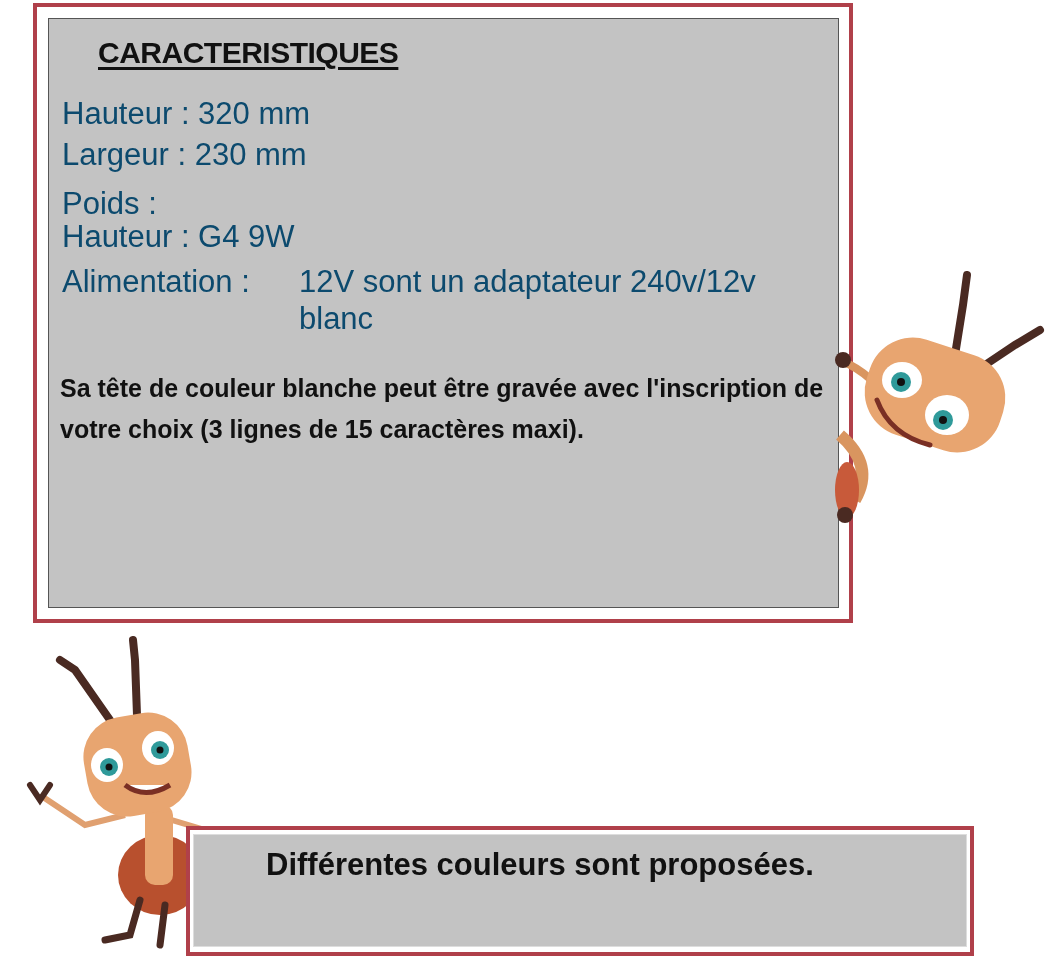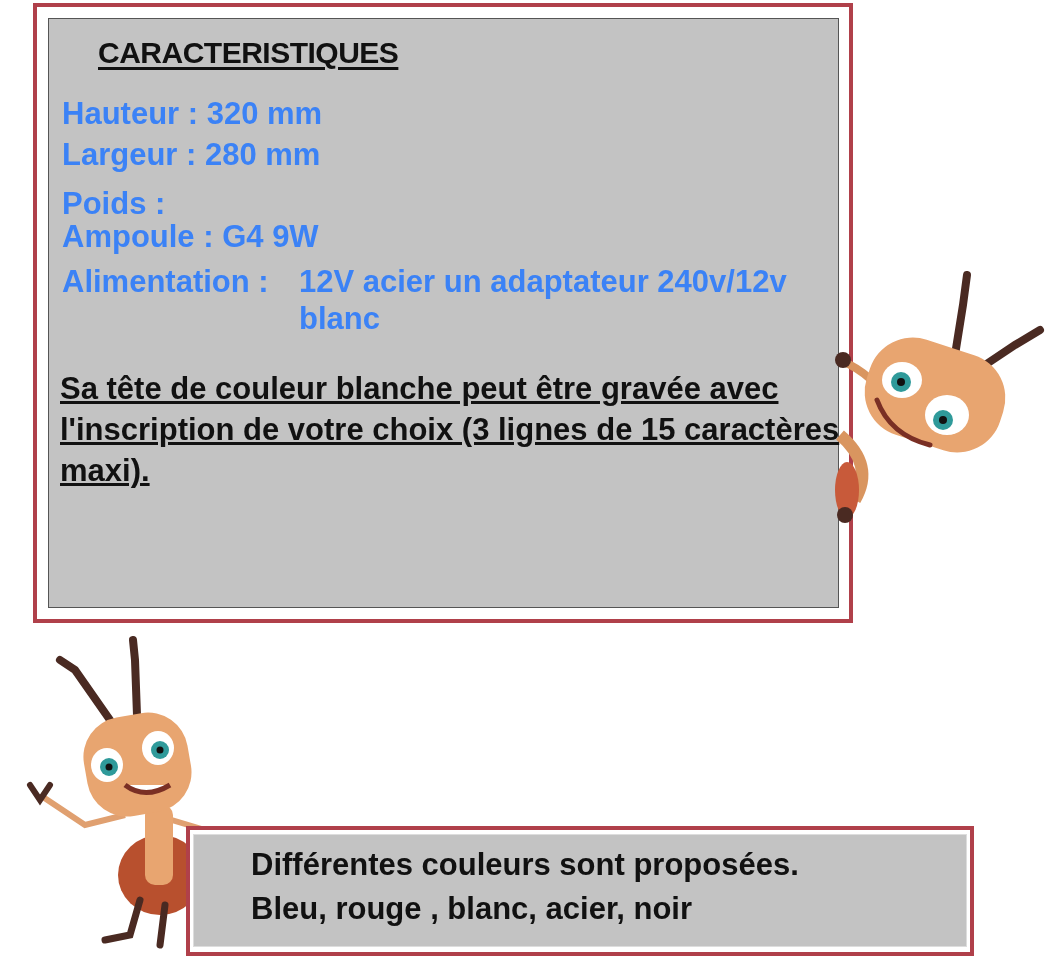--- a/index.html
+++ b/index.html
@@ -2,43 +2,43 @@
 <html><head>
 <meta charset="utf-8">
 <style>
   html,body{margin:0;padding:0;}
   body{width:1050px;height:966px;background:#ffffff;position:relative;overflow:hidden;font-family:"Liberation Sans",sans-serif;}
   .frame{position:absolute;border:4px solid #b0404a;box-sizing:border-box;background:#fff;}
   .panel{position:absolute;background:#c3c3c3;border:1px solid #555;box-sizing:border-box;}
   #main-frame{left:33px;top:3px;width:820px;height:620px;}
   #main-panel{left:48px;top:18px;width:791px;height:590px;}
   .title{position:absolute;left:58px;top:36px;font-size:30px;font-weight:bold;color:#111;text-decoration:underline;text-decoration-thickness:3px;text-underline-offset:4px;letter-spacing:-0.5px;margin-left:40px;}
-  .spec{position:absolute;left:62px;font-size:31px;font-weight:bold;color:#3b82f6;white-space:nowrap;}
+  .spec{position:absolute;left:62px;font-size:31px;font-weight:normal;color:#0c4a6e;white-space:nowrap;}
   .spec .val{position:absolute;left:237px;}
-  .desc{position:absolute;left:60px;top:368px;width:780px;font-size:31px;font-weight:bold;line-height:41px;color:#111;text-decoration:underline;}
+  .desc{position:absolute;left:60px;top:368px;width:780px;font-size:25px;font-weight:bold;line-height:41px;color:#111;}
   #bottom-frame{left:186px;top:826px;width:788px;height:130px;}
   #bottom-panel{left:193px;top:834px;width:774px;height:113px;border-color:#ddd;}
-  .colors{position:absolute;left:251px;top:843px;font-size:31px;font-weight:bold;line-height:44px;color:#111;}
+  .colors{position:absolute;left:266px;top:843px;font-size:31px;font-weight:bold;line-height:44px;color:#111;}
   .ant{position:absolute;}
 </style>
 </head>
 <body>
 
 <div class="frame" id="main-frame"></div>
 <div class="panel" id="main-panel"></div>
 
 <div class="title">CARACTERISTIQUES</div>
 
 <div class="spec" style="top:96px">Hauteur : 320 mm</div>
-<div class="spec" style="top:137px">Largeur : 280 mm</div>
+<div class="spec" style="top:137px">Largeur : 230 mm</div>
 <div class="spec" style="top:186px">Poids :</div>
-<div class="spec" style="top:219px">Ampoule : G4 9W</div>
+<div class="spec" style="top:219px">Hauteur : G4 9W</div>
 <div class="spec" style="top:264px">
   <span>Alimentation :</span>
-  <span class="val">12V acier un adaptateur 240v/12v</span>
+  <span class="val">12V sont un adaptateur 240v/12v</span>
 </div>
 <div class="spec" style="top:301px;left:299px">blanc</div>
 
 <div class="desc">Sa tête de couleur blanche peut être gravée avec l'inscription de votre choix (3 lignes de 15 caractères maxi).</div>
 
 <svg class="ant" style="left:835px;top:265px" width="215" height="270" viewBox="0 0 215 270">
   <path d="M120 90 L128 40 L132 10" stroke="#4a2a22" stroke-width="8" fill="none" stroke-linecap="round"></path>
   <path d="M150 100 L180 80 L205 65" stroke="#4a2a22" stroke-width="8" fill="none" stroke-linecap="round"></path>
   <path d="M5 170 Q40 200 20 235" stroke="#d9955f" stroke-width="12" fill="none"></path>
   <path d="M5 95 Q40 110 55 140" stroke="#d9955f" stroke-width="8" fill="none"></path>
@@ -72,14 +72,13 @@
   <ellipse cx="133" cy="113" rx="16" ry="17" fill="#fff"></ellipse>
   <circle cx="135" cy="115" r="9" fill="#2f9a9a"></circle>
     <circle cx="135" cy="115" r="3.5" fill="#111"></circle>
   <path d="M100 150 Q120 165 145 150" stroke="#7a2f24" stroke-width="5" fill="#fff"></path>
 </svg>
 
 <div class="frame" id="bottom-frame"></div>
 <div class="panel" id="bottom-panel"></div>
 <div class="colors">
   <div>Différentes couleurs sont proposées.</div>
-  <div>Bleu, rouge , blanc, acier, noir</div>
 </div>
 
 </body></html>

